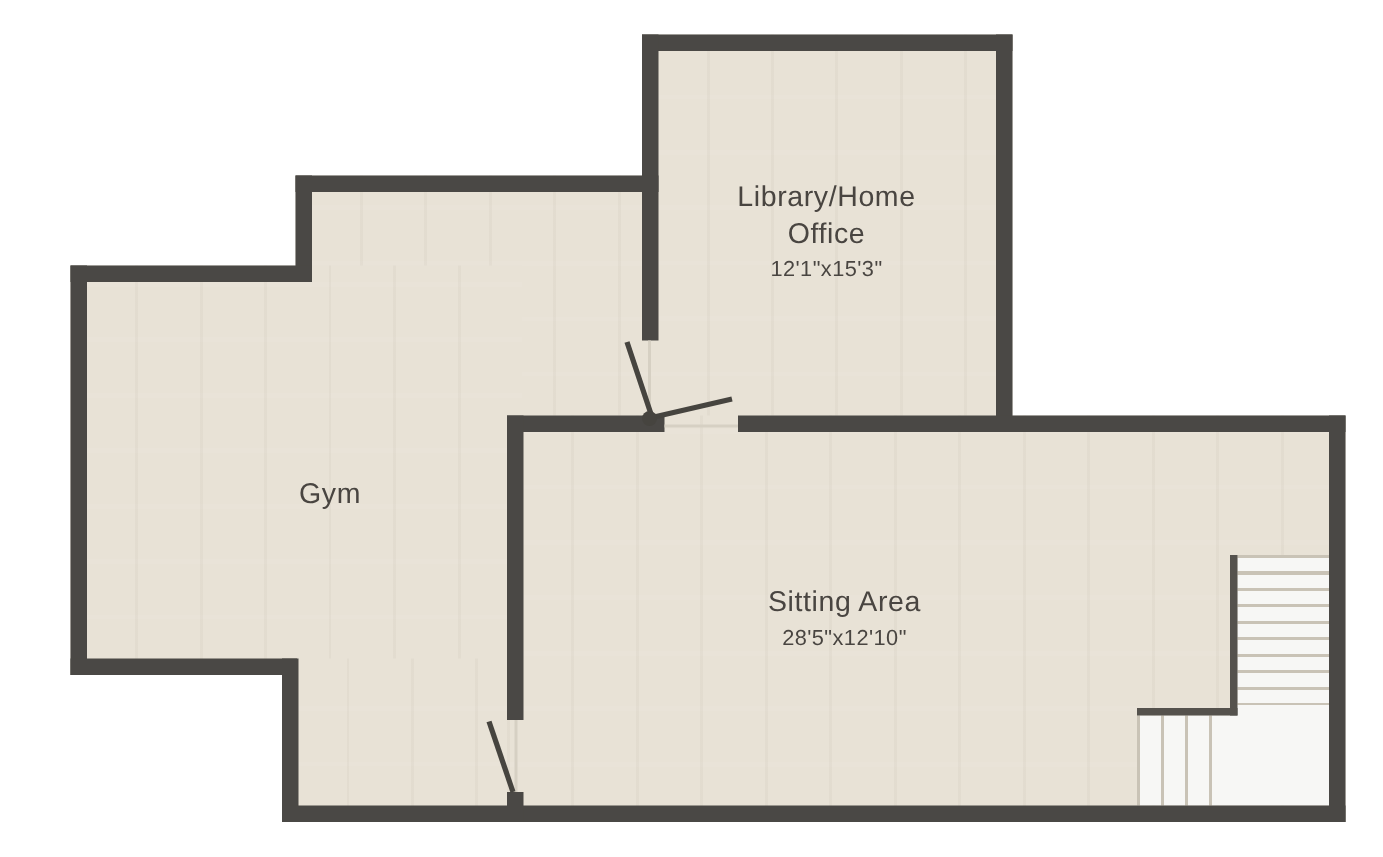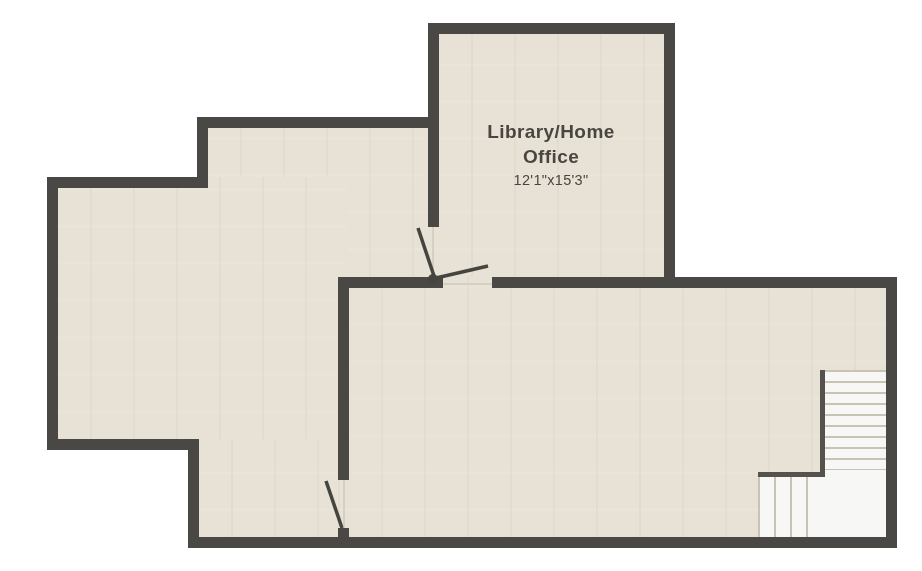--- a/index.html
+++ b/index.html
@@ -73,19 +73,26 @@
 
   <svg id="doors-svg" width="922" height="571">
     <line x1="435" y1="279" x2="418" y2="228" stroke="#46443f" stroke-width="3.5"></line>
     <line x1="436" y1="278" x2="488" y2="266" stroke="#46443f" stroke-width="3.5"></line>
     <circle cx="433" cy="279" r="5" fill="#46443f"></circle>
     <line x1="342" y1="528" x2="326" y2="481" stroke="#46443f" stroke-width="3.5"></line>
   </svg>
 
 
   <div class="label" style="left:438px;top:120px;width:226px;">
-    <div class="room-name" style="width:150px;margin:0 auto;font-weight:bold;">Library/Home Office</div>
+    <div class="room-name" style="width:150px;margin:0 auto;">Library/Home Office</div>
     <div class="room-dims">12'1"x15'3"</div>
   </div>
 
+  <div class="label" style="left:160px;top:318px;width:120px;">
+    <div class="room-name">Gym</div>
+  </div>
 
+  <div class="label" style="left:438px;top:390px;width:250px;">
+    <div class="room-name">Sitting Area</div>
+    <div class="room-dims">28'5"x12'10"</div>
+  </div>
 
 </div>
 
 </body></html>

